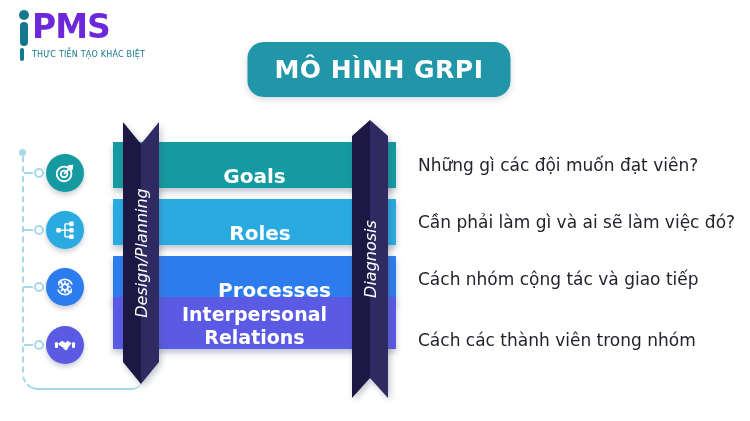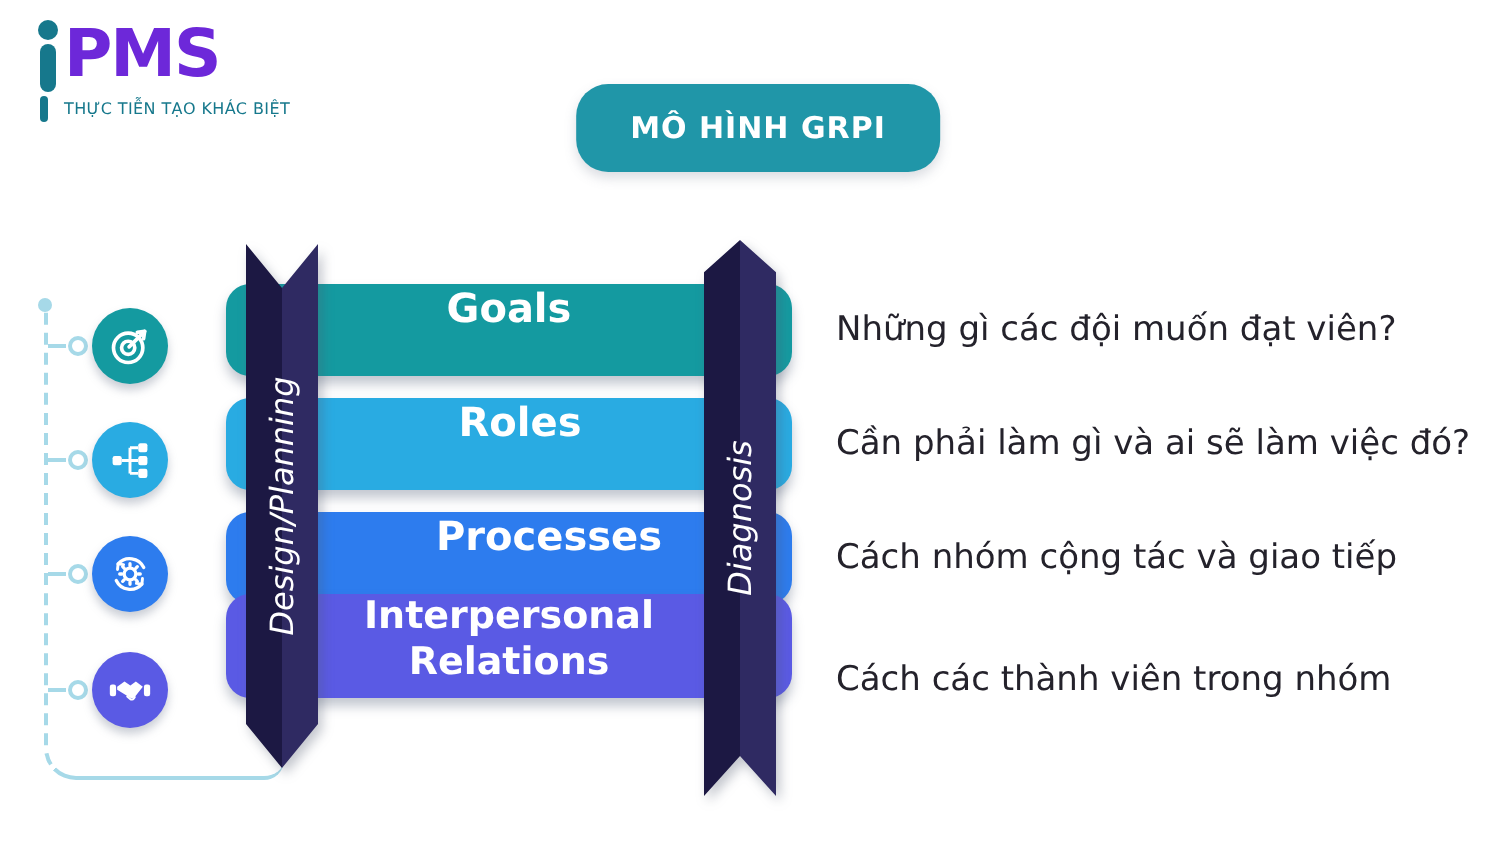--- a/index.html
+++ b/index.html
@@ -15,29 +15,29 @@
   .logo-person{ position:relative; width:12px; height:52px; margin-right:2px; }
   .logo-person .head{ position:absolute; top:0; left:1px; width:10px; height:10px; border-radius:50%; background:#16788C; }
   .logo-person .torso{ position:absolute; top:12px; left:2px; width:8px; height:24px; border-radius:4px; background:#16788C; }
   .logo-person .leg{ position:absolute; top:38px; left:2px; width:4px; height:13px; border-radius:2px; background:#16788C; }
   .logo-text{ font-size:33px; font-weight:bold; color:#6d28d9; line-height:1; letter-spacing:-1px; }
   .logo-tagline{ position:absolute; left:14px; top:40px; font-size:8px; font-weight:normal; color:#16788C; letter-spacing:0.2px; white-space:nowrap; }
 
   
   .title-banner{
     position:absolute; left:379px; top:42px; transform:translateX(-50%);
-    color:#ffffff; font-weight:bold; font-size:15px; letter-spacing:0.5px;
+    color:#ffffff; font-weight:bold; font-size:25px; letter-spacing:0.5px;
     padding:13px 27px; border-radius:16px; white-space:nowrap;
     box-shadow:0 3px 6px rgba(110,120,140,0.25);
   }
 
   
   .bar{
-    position:absolute; left:113px; width:283px; border-radius:12px;
-    display:flex; align-items:flex-start; justify-content:center;
+    position:absolute; left:113px; width:283px; border-radius:0;
+    display:flex; align-items:flex-end; justify-content:center;
     color:#ffffff; font-weight:bold; font-size:20px; text-align:center; line-height:1.2;
     box-shadow:0 4px 6px rgba(120,130,150,0.45);
   }
   .bar-0{ top:142px; height:46px; }
   .bar-1{ top:199px; height:46px; }
   .bar-2{ top:256px; height:46px;padding-left:40px; }
   .bar-3{ top:297px; height:52px; font-size:19px; }
   .bar-3 .bar-label{ max-width:205px; }
 
   

